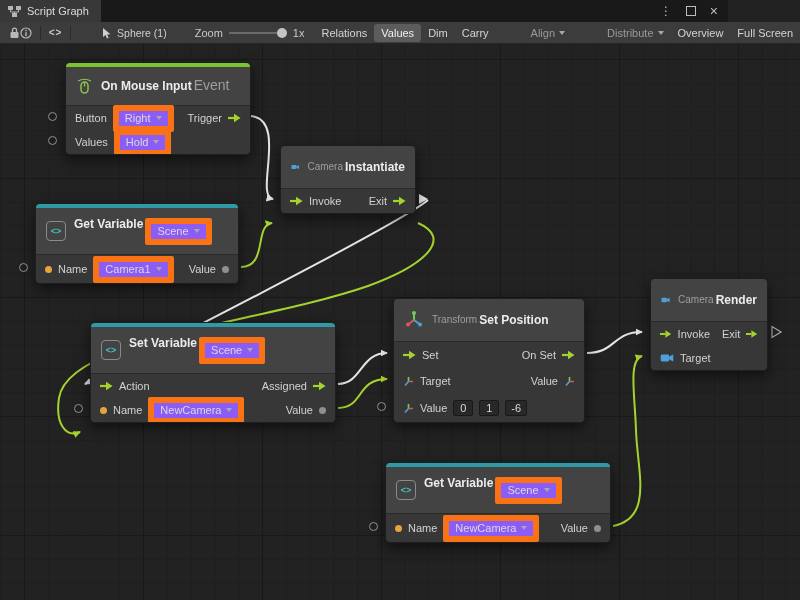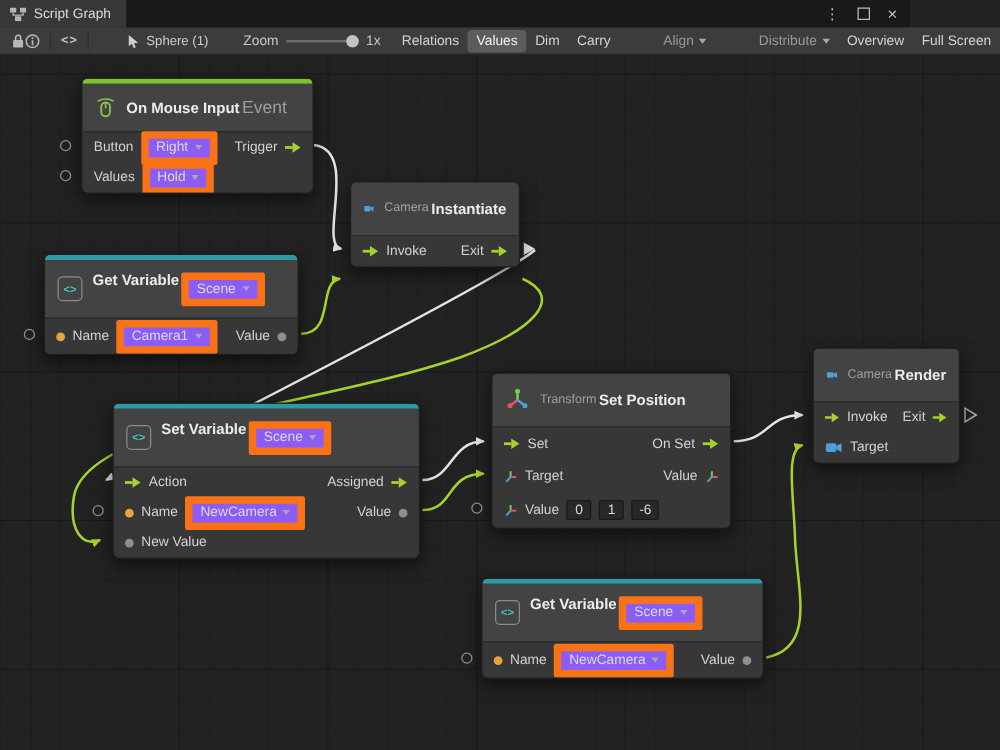--- a/index.html
+++ b/index.html
@@ -285,24 +285,20 @@
         <span class="dot orange"></span>
         <span>Name</span>
         <span class="dropdown">
           <span>NewCamera</span>
           <span class="caret"></span>
         </span>
         <span class="spacer"></span>
         <span>Value</span>
         <span class="dot gray"></span>
       </div>
-      <div class="prow">
-        <span class="dot gray"></span>
-        <span>New Value</span>
-      </div>
     </div>
   </div>
 
   <div class="node" style="left:393px;top:298px;width:192px;">
     <div class="nheader h42">
       <svg width="20" height="20" viewBox="0 0 20 20">
         <line x1="10" y1="10" x2="10" y2="3" stroke="#6fcf4f" stroke-width="2"></line>
           <circle cx="10" cy="3" r="2" fill="#6fcf4f"></circle>
         <line x1="10" y1="10" x2="4" y2="14.5" stroke="#e05555" stroke-width="2"></line>
           <circle cx="4" cy="14.5" r="2" fill="#e05555"></circle>

